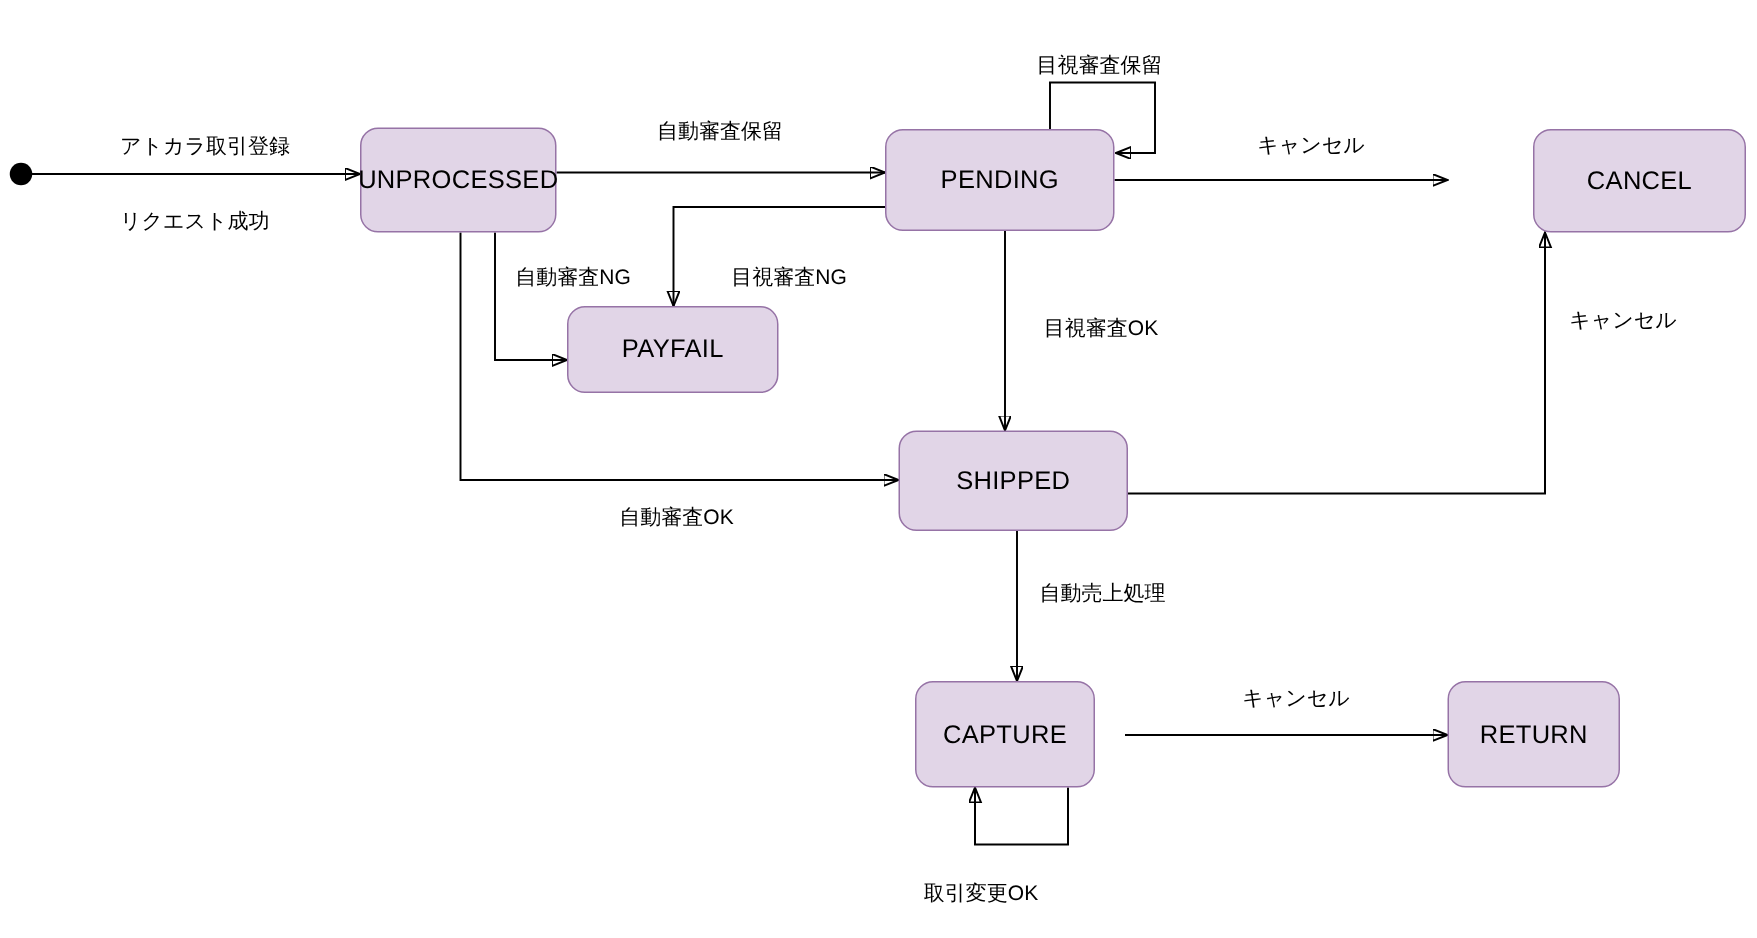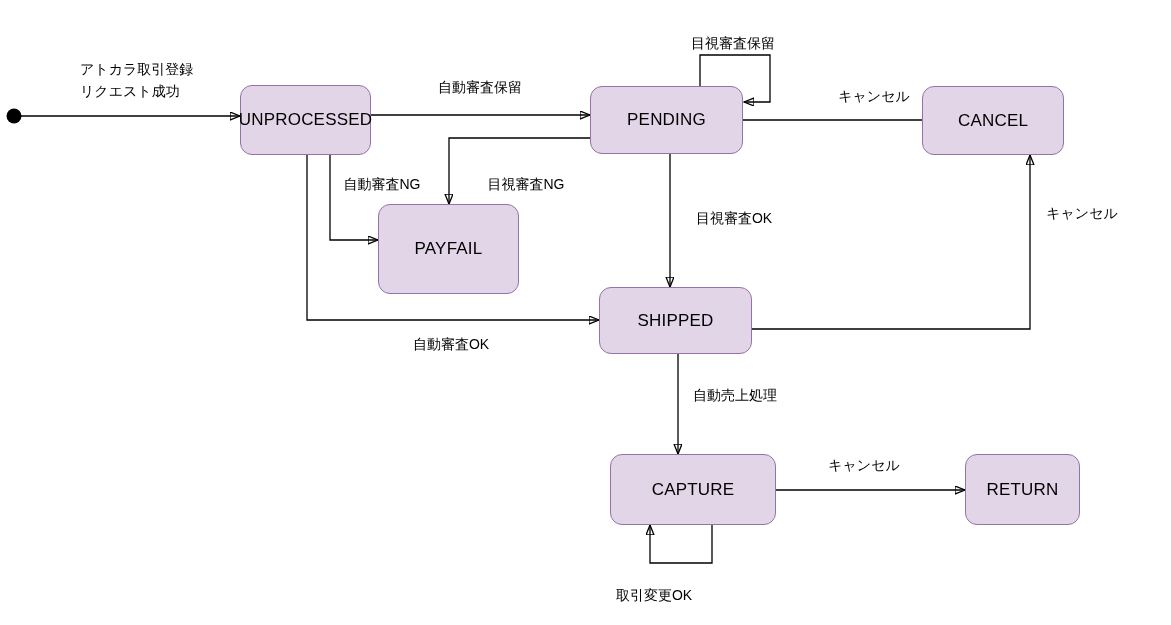--- a/index.html
+++ b/index.html
@@ -41,21 +41,21 @@
     color: var(--label-text, #000000);
     white-space: nowrap;
   }
   .start-label {
     position: absolute;
     font-size: 14px;
     line-height: 22px;
     color: var(--label-text, #000000);
     white-space: nowrap;
   }
-  .start-label span { display: block; }
+  .start-label span { display: block; margin-top: 28px; }
 </style>
 </head>
 <body>
 
 <div class="canvas">
 
   <svg class="edges-svg" viewBox="0 0 1171 625" xmlns="http://www.w3.org/2000/svg">
     <defs>
       <marker id="arrow" markerWidth="11" markerHeight="9" refX="10" refY="4" orient="auto" markerUnits="userSpaceOnUse">
         <path d="M0,0 L10,4 L0,8 Z" fill="#000000" stroke="none"></path>
@@ -77,33 +77,33 @@
   </svg>
 
   <div class="node" style="left:240px; top:85px; width:131px; height:70px;">
     <span>UNPROCESSED</span>
   </div>
 
   <div class="node" style="left:590px; top:86px; width:153px; height:68px;">
     <span>PENDING</span>
   </div>
 
-  <div class="node" style="left:922px; top:86px; width:142px; height:69px;">
+  <div class="node" style="left:1022px; top:86px; width:142px; height:69px;">
     <span>CANCEL</span>
   </div>
 
-  <div class="node" style="left:378px; top:204px; width:141px; height:90px;">
+  <div class="node" style="left:378px; top:204px; width:141px; height:58px;">
     <span>PAYFAIL</span>
   </div>
 
   <div class="node" style="left:599px; top:287px; width:153px; height:67px;">
     <span>SHIPPED</span>
   </div>
 
-  <div class="node" style="left:610px; top:454px; width:166px; height:71px;">
+  <div class="node" style="left:610px; top:454px; width:120px; height:71px;">
     <span>CAPTURE</span>
   </div>
 
   <div class="node" style="left:965px; top:454px; width:115px; height:71px;">
     <span>RETURN</span>
   </div>
 
   <div class="start-label" style="left:80px; top:58px;">
     <span>アトカラ取引登録</span>
     <span>リクエスト成功</span>

